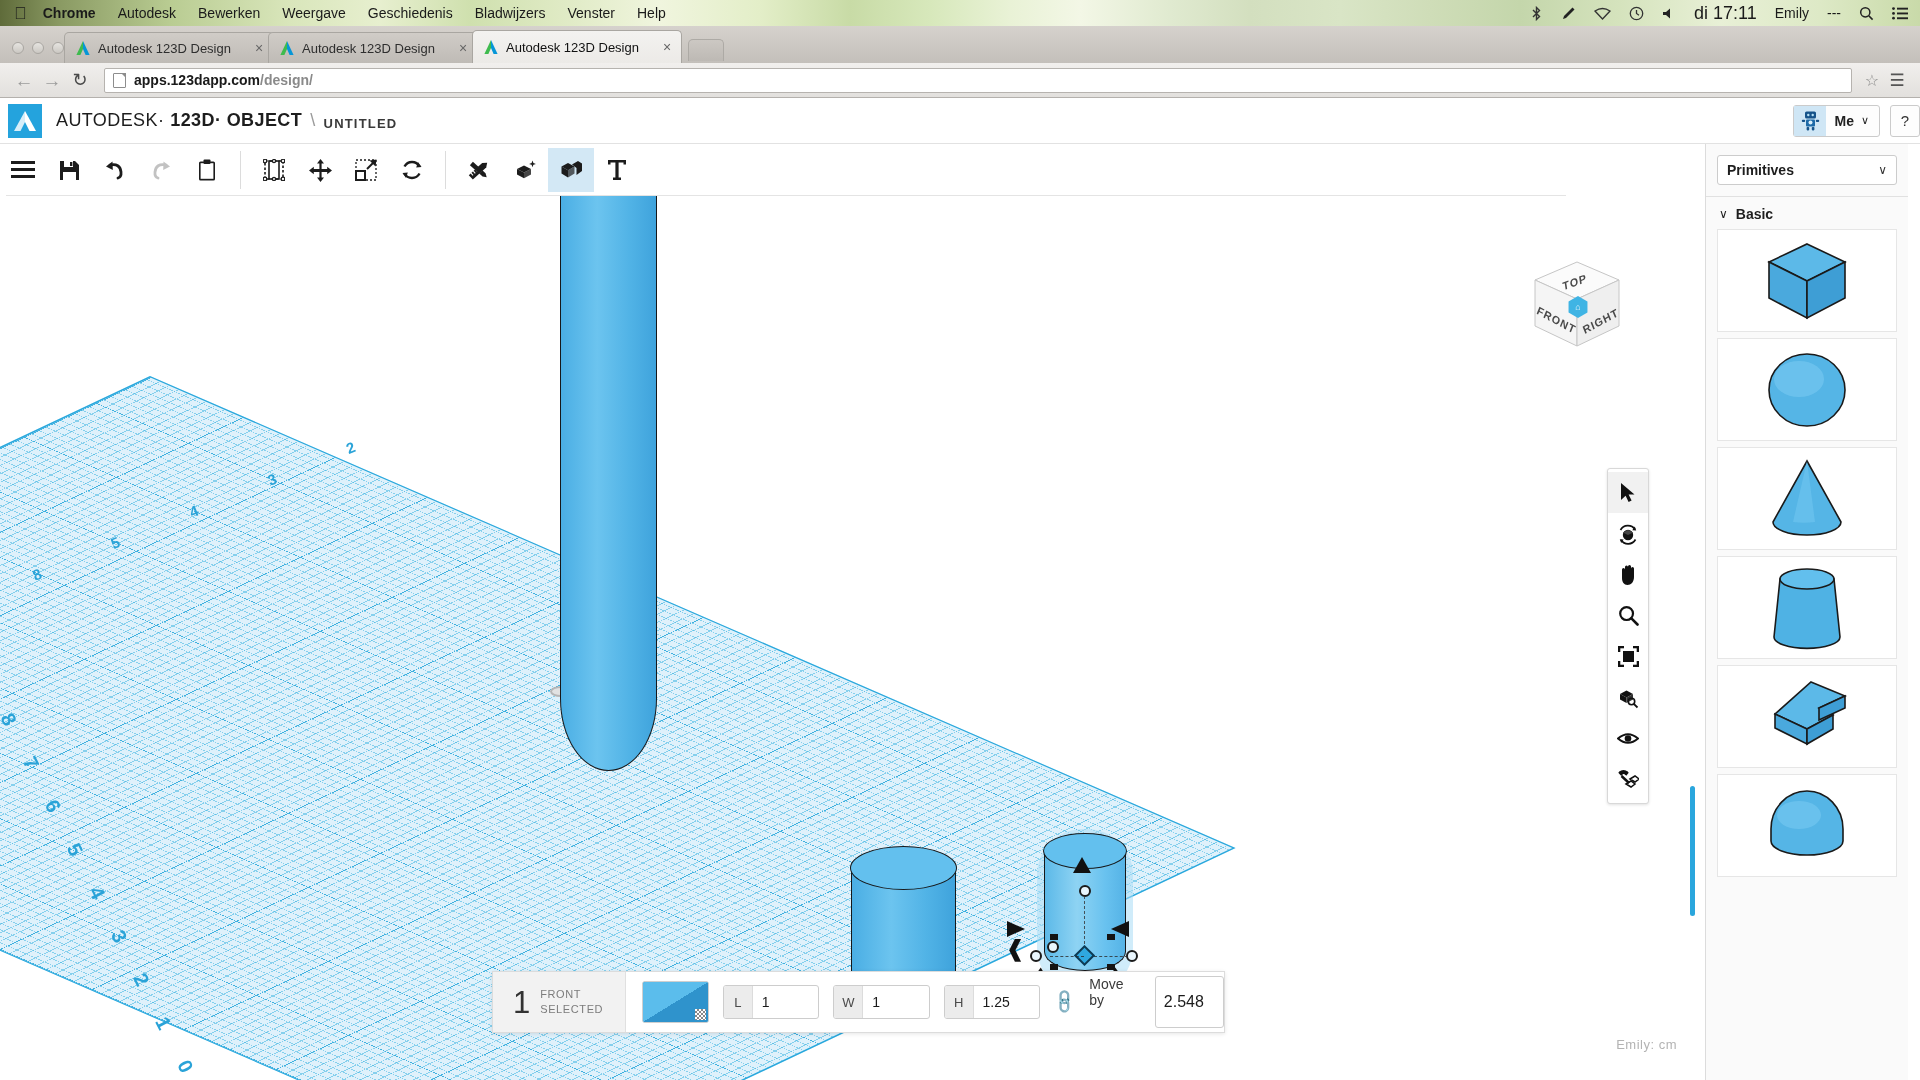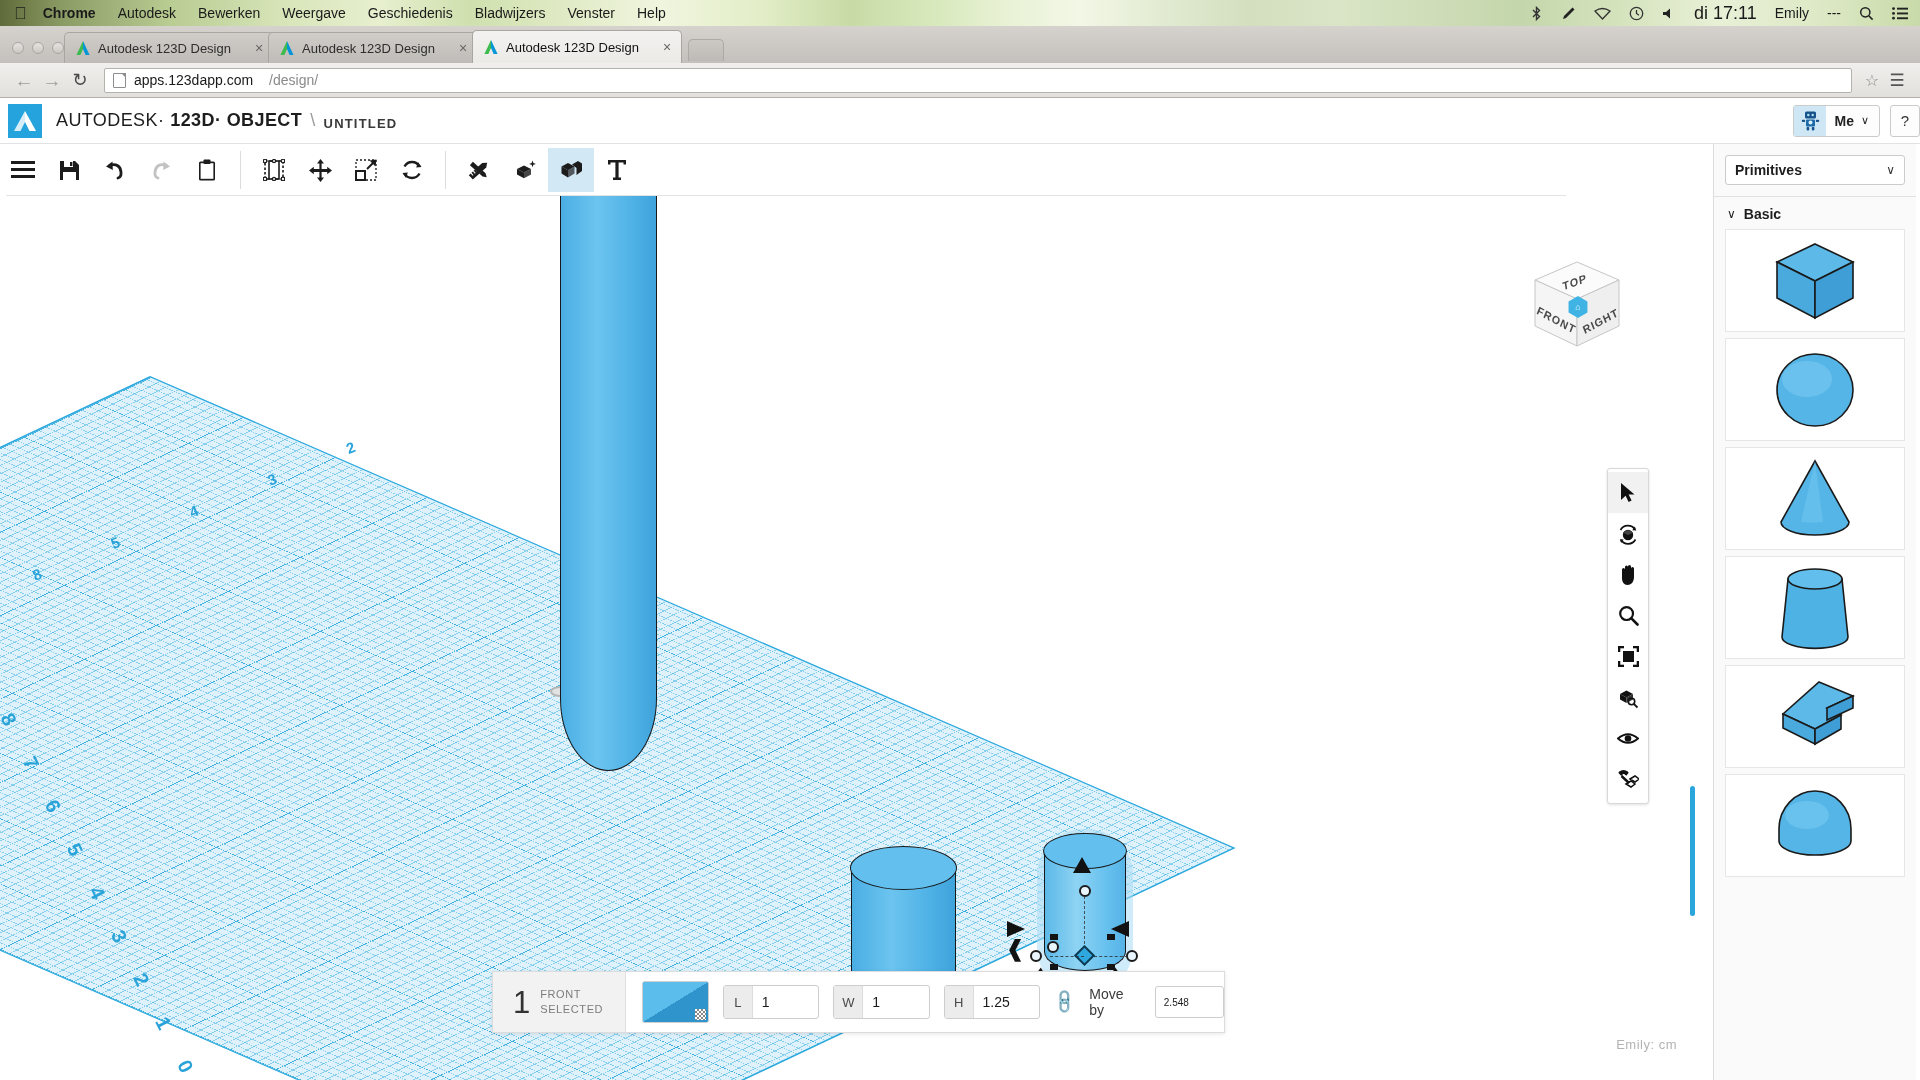--- a/index.html
+++ b/index.html
@@ -72,32 +72,32 @@
   }
   #chrome-toolbar .navbtn {
     width: 28px; text-align: center; color: #9b9b9b; font-size: 19px;
     line-height: 1; user-select: none;
   }
   #chrome-toolbar .navbtn.reload { color: #4a4a4a; font-size: 18px; }
   #omnibox {
     flex: 1 1 auto; height: 25px; margin: 0 8px 0 10px;
     background: #fff; border: 1px solid #b6b3af; border-radius: 2px;
     display: flex; align-items: center; padding: 0 8px;
-    font-size: 14px; color: #222;
+    font-size: 14px; color: #222; font-weight: bold;
   }
   #omnibox .pageicon {
     width: 13px; height: 15px; margin-right: 8px; flex: 0 0 13px;
     background: #fff; border: 1px solid #8d8d8d; border-radius: 1px; position: relative;
   }
   #omnibox .pageicon::after {
     content: ""; position: absolute; right: -1px; top: -1px;
     border-left: 5px solid transparent; border-top: 5px solid #8d8d8d;
   }
   #omnibox .urlhost { color: #1a1a1a; }
-  #omnibox .urlpath { color: #8a8a8a; padding-left: 16px; }
+  #omnibox .urlpath { color: #8a8a8a; }
   .starbtn { width: 24px; text-align: center; color: #8a8a8a; font-size: 16px; }
   .menubtn { width: 26px; text-align: center; color: #555; font-size: 17px; line-height: 1; }
 
   
   #app {
     position: absolute; top: 98px; left: 0; width: 1920px; height: 982px;
     background: #fff; overflow: hidden;
   }
 
   
@@ -276,30 +276,30 @@
     font-size: 13px; color: #4a4a4a;
   }
   .field .fval {
     width: 68px; display: flex; align-items: center; padding-left: 9px;
     font-size: 14px; color: #1b1b1b;
   }
   #link-icon { color: #2aa3d8; font-size: 17px; transform: rotate(-45deg); }
   #moveby { display: flex; align-items: flex-start; gap: 15px; }
   #moveby .mlabel { font-size: 14px; color: #3a3a3a; }
   #moveby .mval {
-    width: 72px; height: 32px; border: 1px solid #cdcdcd; border-radius: 3px; background: #fff;
-    display: flex; align-items: center; padding-left: 8px; font-size: 10px; color: #1b1b1b;
+    width: 72px; height: 52px; border: 1px solid #cdcdcd; border-radius: 3px; background: #fff;
+    display: flex; align-items: center; padding-left: 8px; font-size: 16px; color: #1b1b1b;
   }
   #unit {
     position: absolute; right: 40px; bottom: 28px; font-size: 13px; color: #b3b3b3; letter-spacing: .5px;
   }
 
   
   #right-panel {
-    position: absolute; top: 46px; right: 4px; width: 203px; height: 936px;
+    position: absolute; top: 46px; right: 12px; width: 203px; height: 936px;
     background: #fafafa; border-left: 1px solid #dcdcdc;
   }
   #prim-select {
     margin: 11px 11px 0 11px; height: 30px;
     background: #fff; border: 1px solid #cccccc; border-radius: 3px;
     display: flex; align-items: center; justify-content: space-between;
     padding: 0 9px; font-size: 14px; font-weight: bold; color: #1e1e1e;
   }
   #prim-select .chev { font-size: 12px; font-weight: normal; color: #333; }
   #panel-rule { margin: 11px 0 0 0; height: 1px; background: #e1e1e1; }

